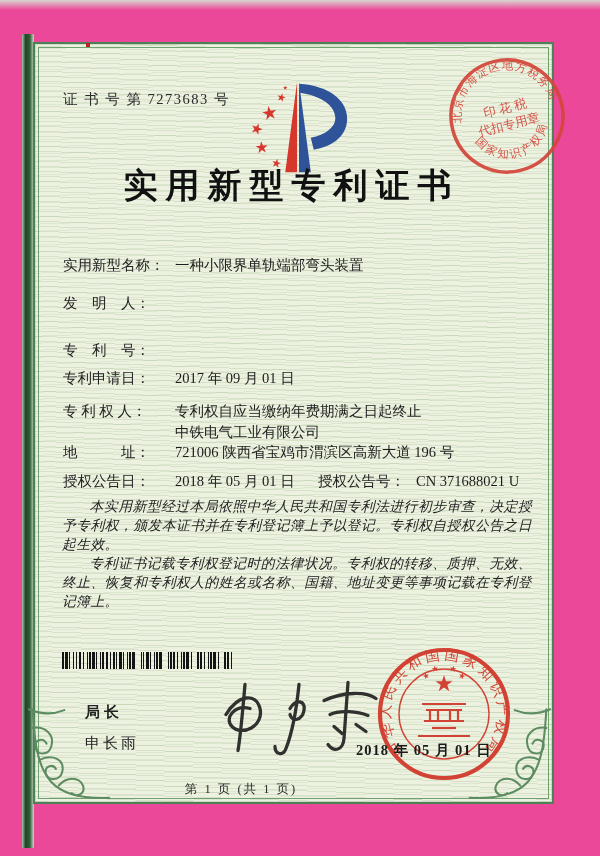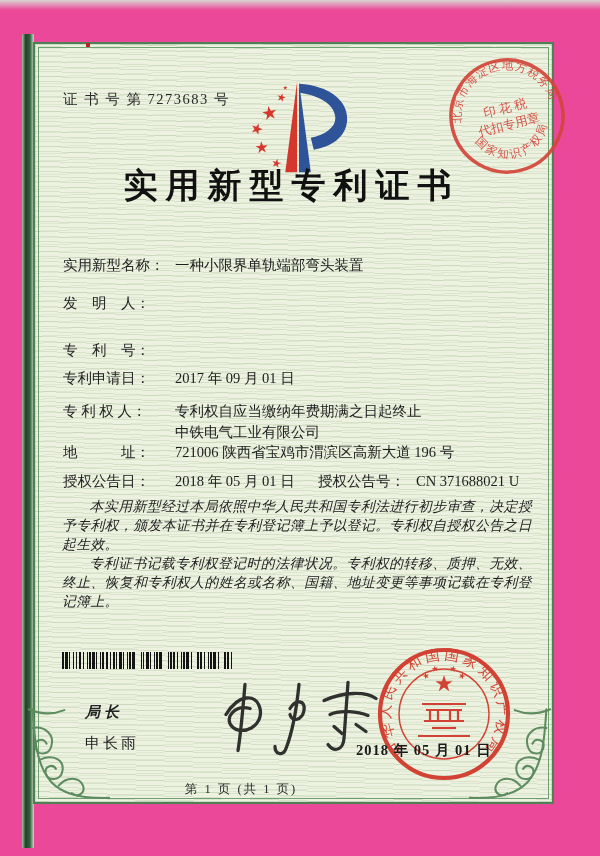--- a/index.html
+++ b/index.html
@@ -42,21 +42,21 @@
     text-align:justify;font-style:italic;letter-spacing:.4px;color:#222;}
   .paras p{margin:0;text-indent:2em;}
 
   .barcode{position:absolute;left:62px;top:652px;width:170px;height:17px;
     background:repeating-linear-gradient(90deg,
       #141414 0 1.5px, transparent 1.5px 3px,
       #141414 3px 5.5px, transparent 5.5px 7px,
       #141414 7px 8px, transparent 8px 11px,
       #141414 11px 12px, transparent 12px 13.5px);}
 
-  .officer-title{position:absolute;left:85px;top:703px;font-size:15px;letter-spacing:4px;font-weight:600;color:#222;font-style:italic;}
+  .officer-title{position:absolute;left:85px;top:703px;font-size:15px;letter-spacing:4px;font-weight:600;color:#222;}
   .officer-name{position:absolute;left:85px;top:734px;font-size:15px;letter-spacing:3px;font-weight:400;color:#222;}
   .signature{position:absolute;left:198px;top:672px;width:200px;height:100px;}
 
   .seal-bottom{position:absolute;left:374px;top:644px;width:140px;height:140px;opacity:.95;}
   .seal-date{position:absolute;left:356px;top:741px;font-size:14.5px;font-weight:600;letter-spacing:1px;color:#1a1a1a;z-index:5;}
 
   .flourish{position:absolute;width:84px;height:96px;}
   .flourish.left{left:27px;top:706px;}
   .flourish.right{left:468px;top:706px;transform:scaleX(-1);}
 

